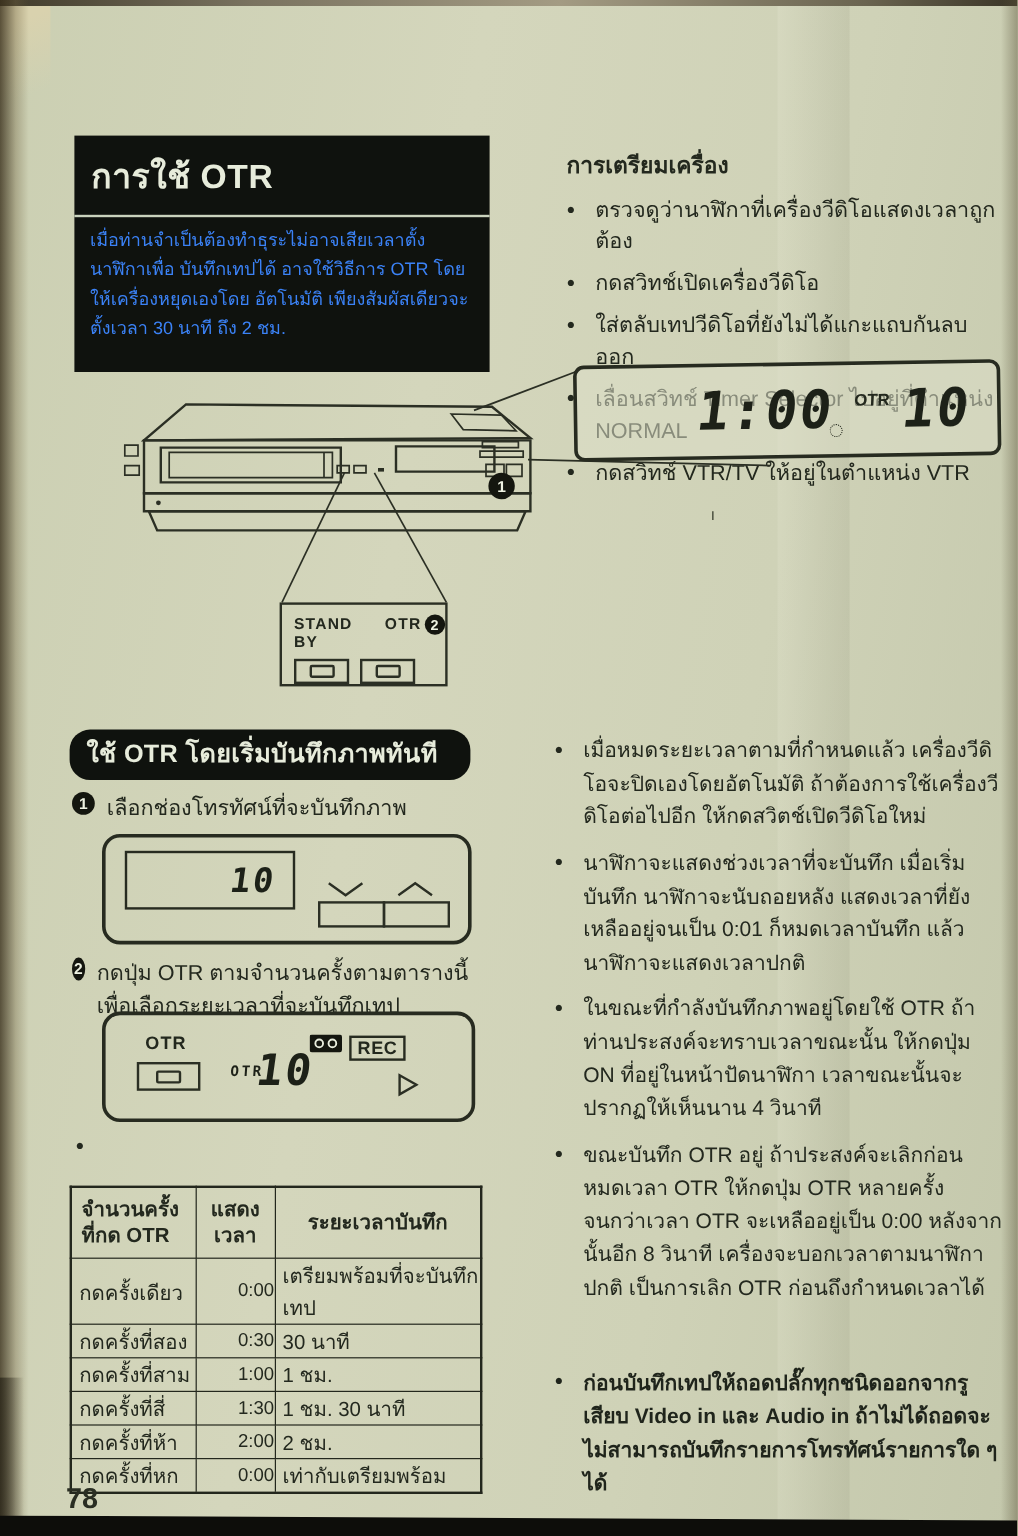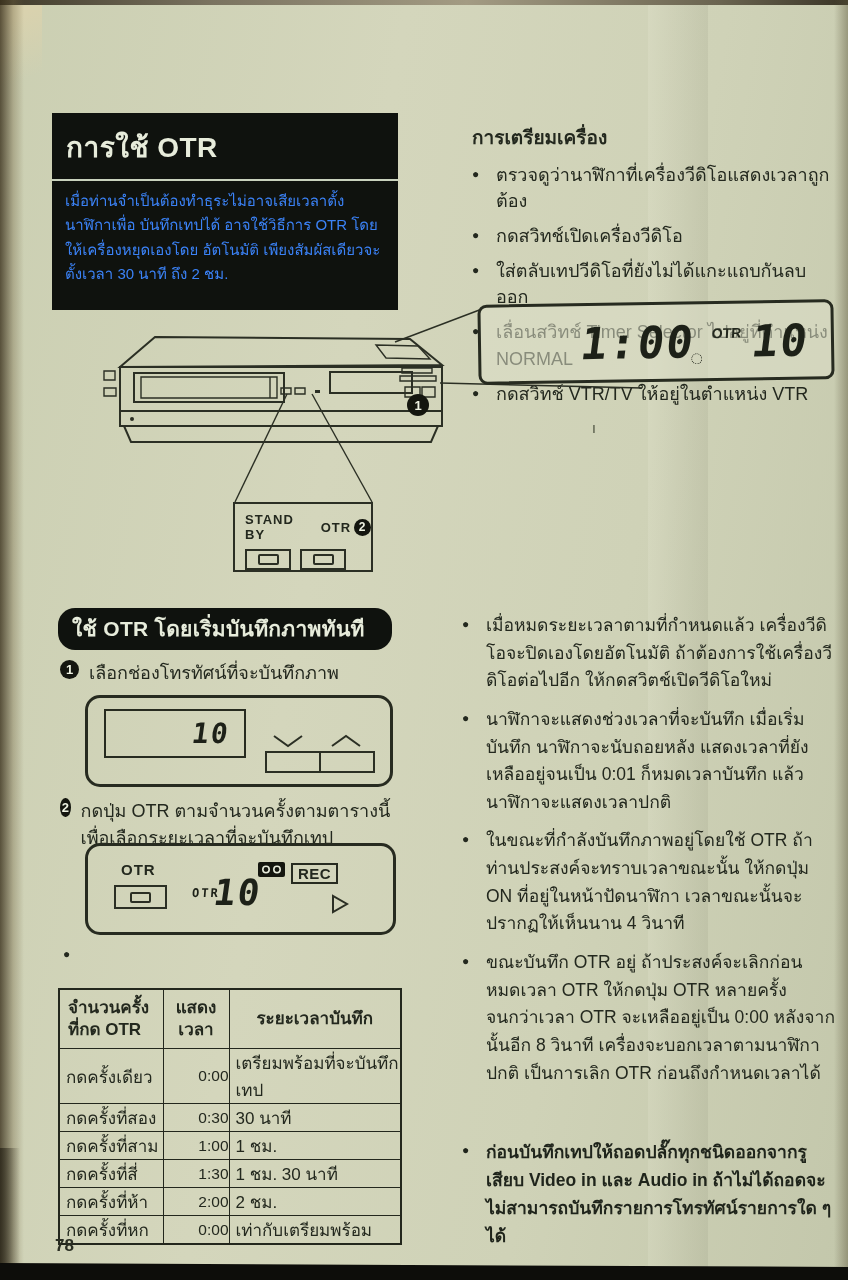--- a/index.html
+++ b/index.html
@@ -16,21 +16,21 @@
   .corner-tl{position:absolute;left:0;top:0;width:42px;height:95px;
         background:linear-gradient(160deg,#d9d2ae 20%,rgba(217,210,174,0) 80%);}
   .corner-bl{position:absolute;left:0;bottom:12px;width:20px;height:120px;
         background:linear-gradient(90deg,rgba(40,36,24,.75),rgba(40,36,24,0));}
   .right-shade{position:absolute;right:0;top:0;bottom:0;width:14px;
         background:linear-gradient(270deg,rgba(92,86,60,.45),rgba(92,86,60,0));}
   .fold{position:absolute;top:0;bottom:0;left:648px;width:60px;
         background:linear-gradient(90deg,rgba(255,255,240,.12),rgba(70,70,50,.08));}
 
   
-  .title-box{position:absolute;left:52px;top:113px;width:346px;height:197px;
+  .title-box{position:absolute;left:62px;top:113px;width:346px;height:197px;
         background:#0f120e;color:#e7ecdb;}
   .title-box .t1{font-size:28px;font-weight:bold;padding:12px 0 0 14px;letter-spacing:.5px;}
   .title-box .t2{font-size:24px;font-weight:bold;padding:6px 0 0 14px;letter-spacing:.2px;}
   .title-box .divider{border-top:2px solid #c9d2bd;margin:10px 0 8px 0;}
   .title-box .intro{color:#3b82f6;font-size:15px;line-height:1.62;padding:0 10px 0 13px;}
 
   .section2-head{position:absolute;left:58px;top:608px;width:334px;height:42px;
         background:#0f120e;color:#e7ecdb;font-size:21px;font-weight:bold;
         line-height:42px;padding-left:14px;box-sizing:border-box;letter-spacing:.3px;border-radius:17px;}
 
@@ -66,21 +66,21 @@
         transform:skewX(-8deg);letter-spacing:2px;}
   .lcd-big{font-size:44px;}
   .main-display .otr-sm{font-size:14px;font-weight:bold;margin:0 10px 16px 10px;transform:skewX(-4deg);}
   .dotring{width:9px;height:9px;border:1.5px dotted #2b2f24;border-radius:50%;
         align-self:flex-end;margin:0 0 14px -4px;}
   .stray{position:absolute;left:592px;top:420px;font-size:14px;color:#4a4f3e;}
 
   
   .standby{position:absolute;left:233px;top:502px;width:140px;height:70px;
         border:2.5px solid #2b2f24;box-sizing:border-box;padding:8px 0 0 10px;}
-  .standby .row1{display:flex;align-items:center;gap:3px;font-size:13px;font-weight:bold;letter-spacing:1px;}
+  .standby .row1{display:flex;gap:3px;font-size:13px;font-weight:bold;letter-spacing:1px;}
   .standby .row1 .num-badge{width:17px;height:17px;font-size:12px;}
   .standby .btns{display:flex;gap:9px;margin-top:7px;}
   .push-btn{width:46px;height:21px;border:2.5px solid #2b2f24;display:flex;align-items:center;justify-content:center;box-sizing:border-box;}
   .push-btn .slot{width:17px;height:7px;border:2px solid #2b2f24;border-radius:2px;}
 
   
   .step-line{position:absolute;display:flex;align-items:flex-start;gap:10px;font-size:18px;line-height:1.5;}
   .disp1{position:absolute;left:85px;top:695px;width:302px;height:86px;
         border:3px solid #272b20;border-radius:15px;}
   .disp1 .win{position:absolute;left:16px;top:11px;width:142px;height:49px;
@@ -102,21 +102,21 @@
   
   table.otr{position:absolute;left:58px;top:988px;width:342px;border-collapse:collapse;
         border:2.5px solid #23271d;table-layout:fixed;}
   table.otr th,table.otr td{border:1.8px solid #23271d;color:#23281e;}
   table.otr th{height:56px;font-size:17px;font-weight:bold;line-height:1.3;}
   table.otr th:first-child{text-align:left;padding-left:8px;}
   table.otr td{height:27px;font-size:17px;padding:0 0 0 6px;}
   table.otr td.c{text-align:right;padding:0;font-size:15.5px;}
   .w1{width:104px}.w2{width:66px}.w3{width:172px}
 
-  .pagenum{position:absolute;left:55px;top:1236px;font-size:17px;font-weight:bold;color:#2a2e23;}
+  .pagenum{position:absolute;left:55px;top:1236px;font-size:24px;font-weight:bold;color:#2a2e23;}
 </style>
 </head>
 <body>
 
 <div class="page">
   <div class="corner-tl"></div>
   <div class="fold"></div>
   <div class="top-edge"></div>
   <div class="spine"></div>
   <div class="corner-bl"></div>

